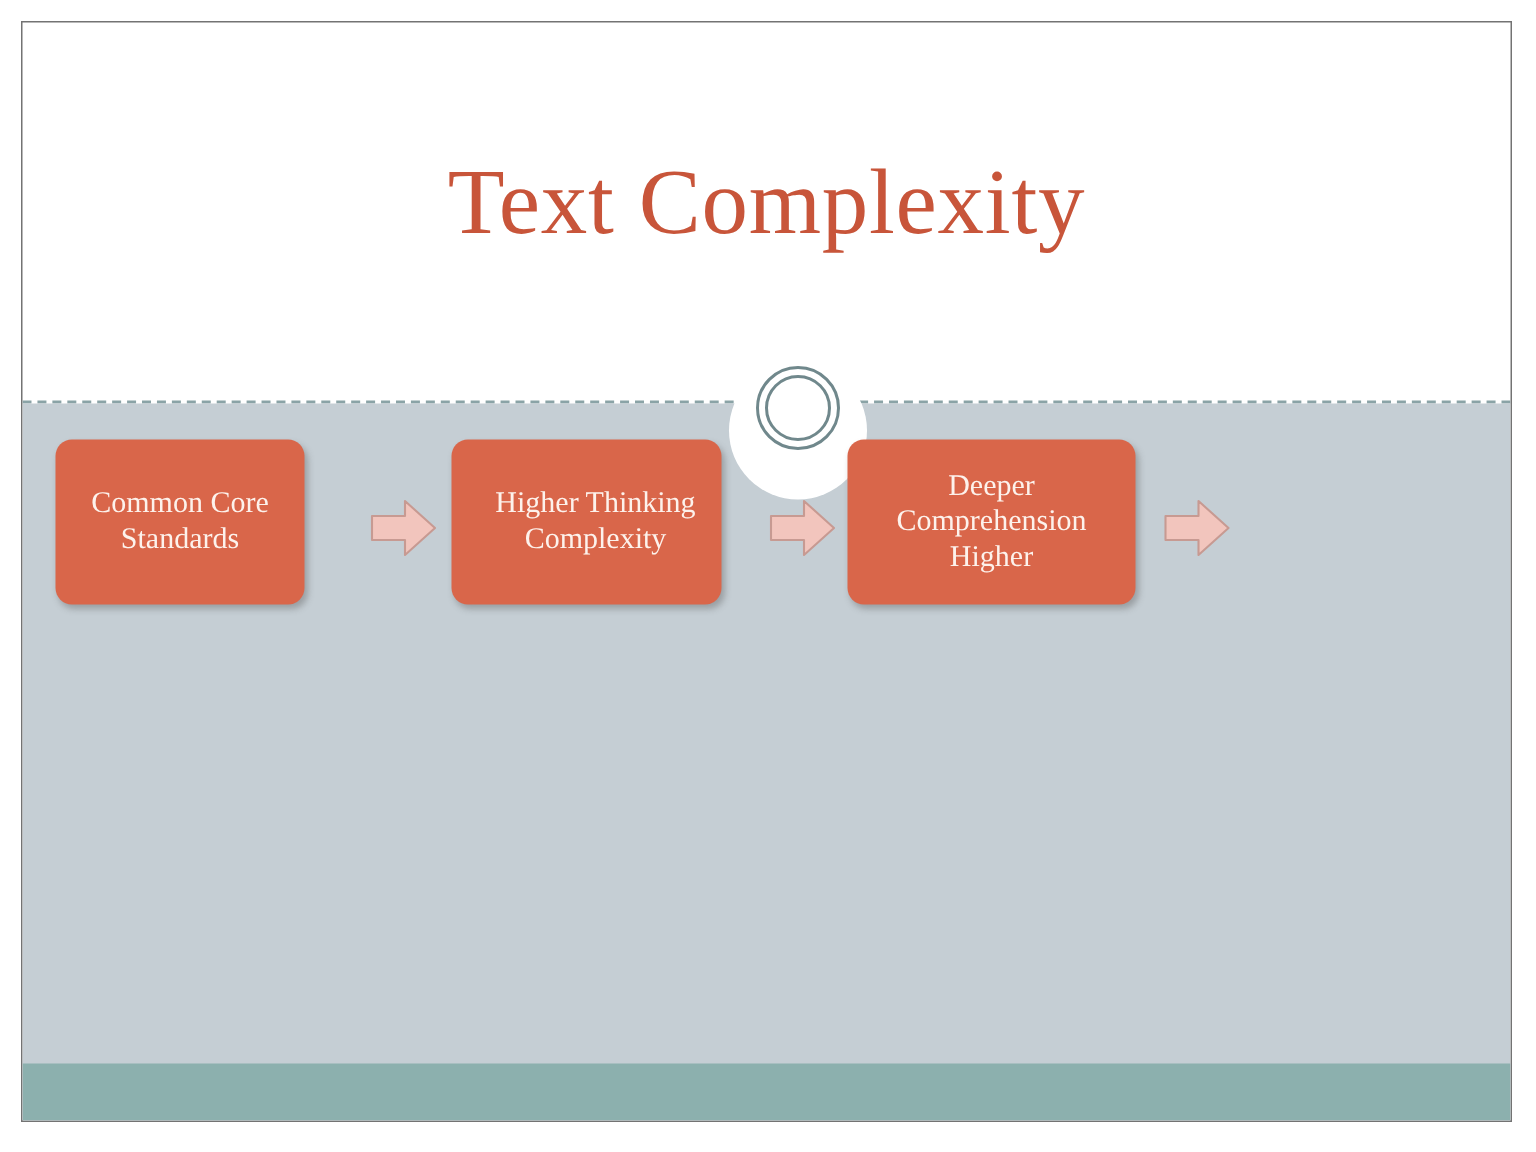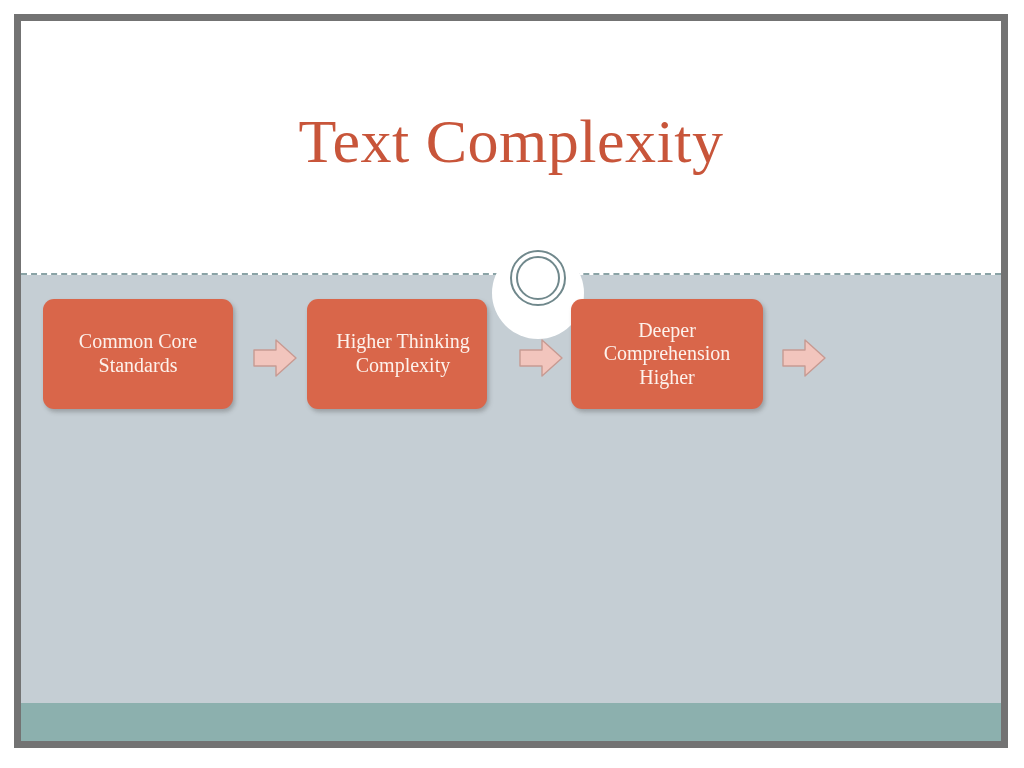--- a/index.html
+++ b/index.html
@@ -14,21 +14,21 @@
     font-family: "Liberation Serif", serif;
   }
 
   .slide {
     position: absolute;
     left: 14px;
     top: 14px;
     width: 994px;
     height: 734px;
     background: #ffffff;
-    border: 7px solid #737373;
+    border: 1px solid #737373;
     box-sizing: border-box;
     overflow: hidden;
   }
 
   
   .title-zone {
     position: absolute;
     left: 0;
     top: 0;
     width: 100%;
@@ -135,21 +135,21 @@
   }
   .pbox .lbl {
     color: #fdf2ec;
     font-family: "Liberation Serif", serif;
     font-size: 20px;
     line-height: 1.18;
     text-align: center;
     white-space: pre-line;
   }
 
-  .pbox.b0 { left: 14px;  width: 190px; }
+  .pbox.b0 { left: 14px;  width: 166px; }
   .pbox.b1 { left: 278px; width: 180px; padding-left: 20px; }
   .pbox.b2 { left: 542px; width: 192px; }
   .pbox.b3 { left: 806px; width: 192px; }
 
   
   .arrow {
     position: absolute;
     top: 52px;
     width: 46px;
     height: 42px;

